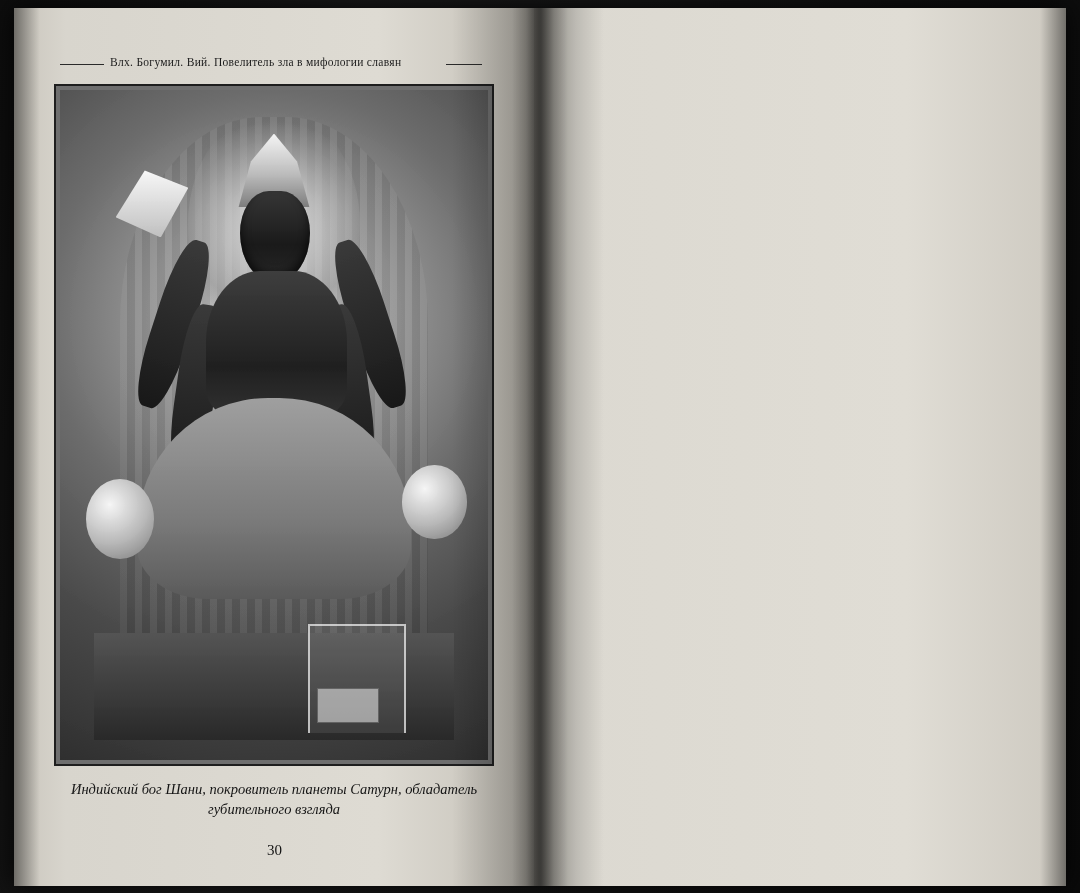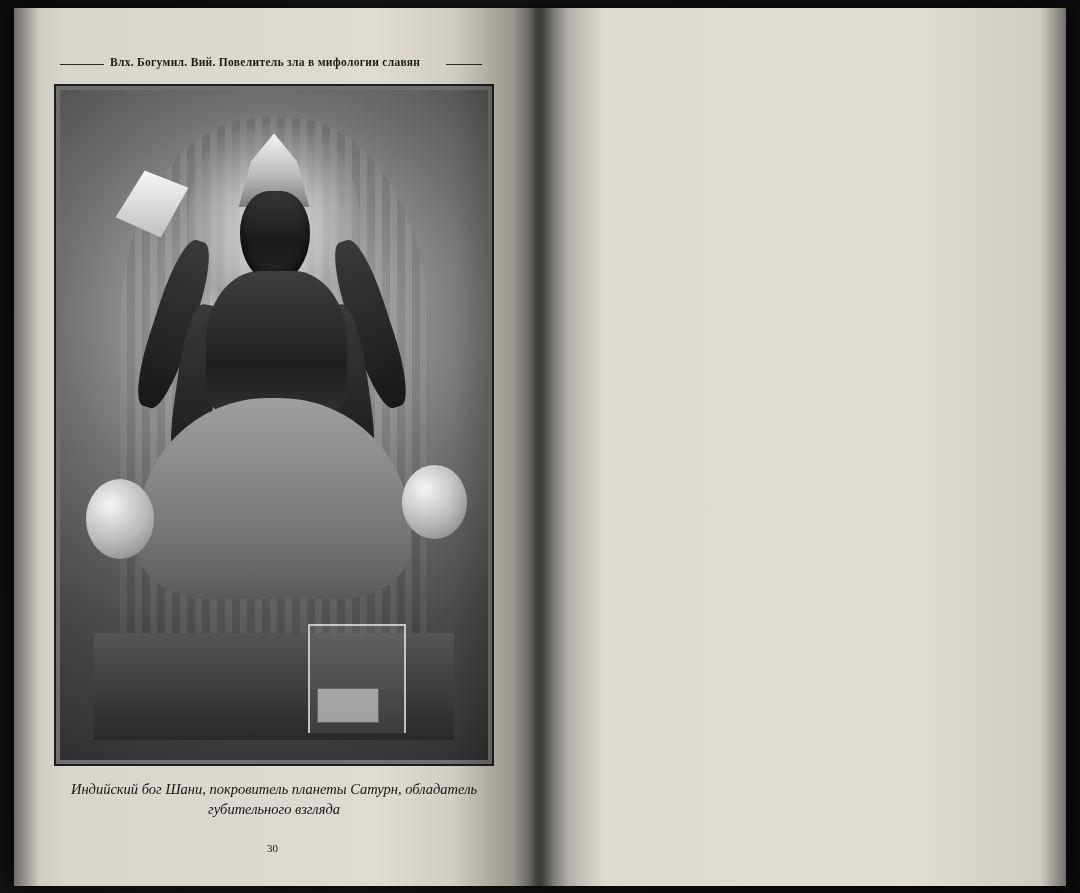--- a/index.html
+++ b/index.html
@@ -69,21 +69,21 @@
     left: 520px;
     width: 532px;
     background: linear-gradient(to right, #c0bcb3 0%, #dcd9d1 8%, #e0ddd5 70%, #cdc9c0 100%);
   }
 
   
   .runhead {
     position: absolute;
     font-family: "Liberation Serif", serif;
     font-size: 11.5px;
-    font-weight: bold;
+    font-weight: normal;
     letter-spacing: 0.3px;
     color: #1c1c1c;
     white-space: nowrap;
   }
   .runhead-left {
     left: 96px;
     top: 48px;
   }
   .rule {
     position: absolute;
@@ -233,21 +233,21 @@
     font-family: "Liberation Serif", serif;
     font-style: italic;
     font-size: 14.5px;
     line-height: 1.35;
     color: #151515;
   }
 
   .folio {
     position: absolute;
     font-family: "Liberation Serif", serif;
-    font-size: 11px;
+    font-size: 15px;
     color: #141414;
   }
   .folio-left { left: 253px; top: 834px; }
 
   
   .curve-right {
     position: absolute;
     left: 520px;
     top: 0;
     width: 70px;

